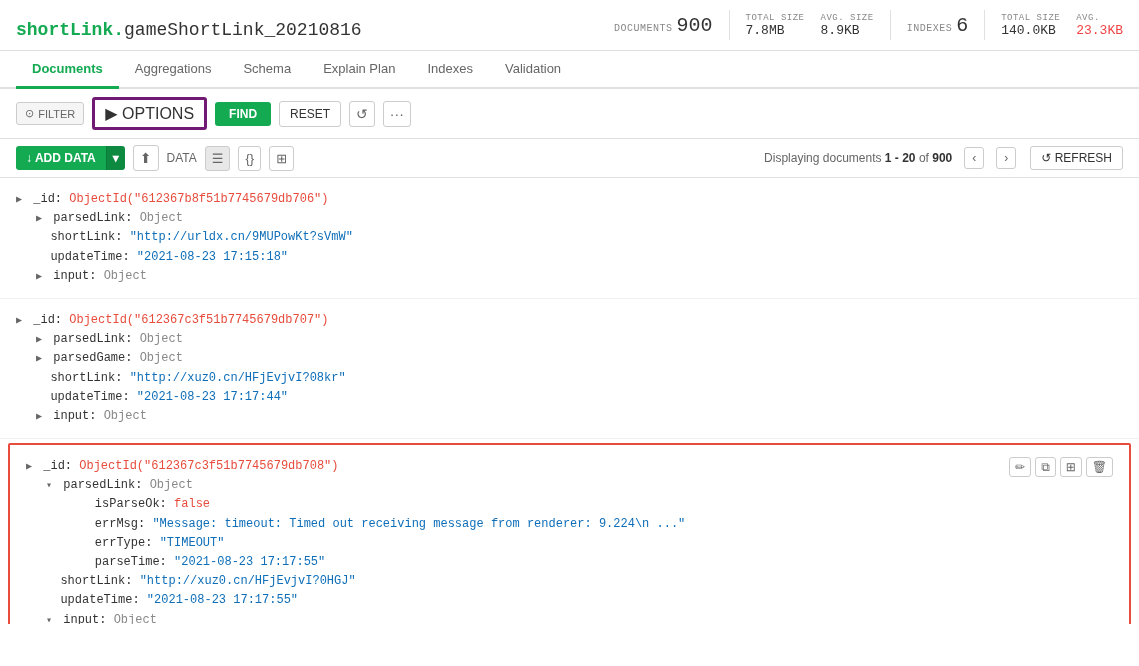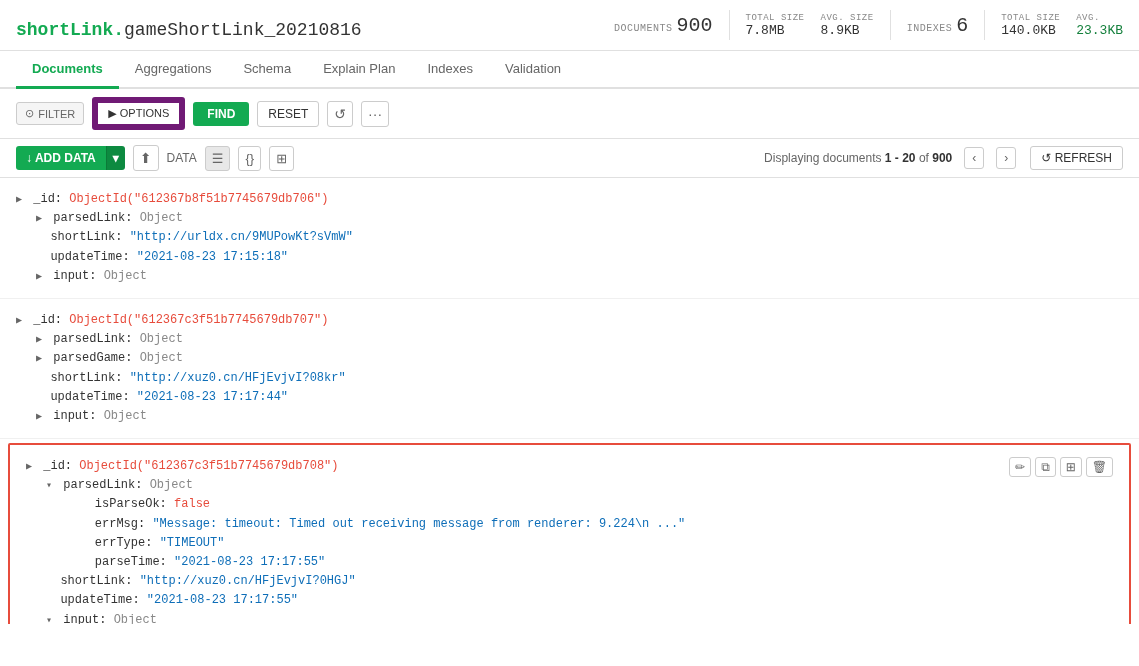--- a/index.html
+++ b/index.html
@@ -103,25 +103,25 @@
       flex: 1;
       border: none;
       outline: none;
       font-family: 'Menlo', monospace;
       font-size: 12px;
       color: #999;
       background: transparent;
     }
     .options-btn {
       padding: 4px 10px;
-      border: 6px solid #701a75;
-      background: #fff;
-      border-radius: 3px;
-      cursor: pointer;
-      font-size: 11px;
+      border: 3px solid #701a75;
+      background: #fff;
+      border-radius: 3px;
+      cursor: pointer;
+      font-size: 16px;
       color: #333;
       display: flex;
       align-items: center;
       gap: 4px;
     }
     .find-btn {
       padding: 5px 14px;
       background: #13aa52;
       color: #fff;
       border: none;
@@ -305,21 +305,21 @@
       <span class="stat-label">INDEXES</span>
       <span class="stat-value">6</span>
     </div>
     <div class="stat-divider"></div>
     <div style="display:flex;flex-direction:column;align-items:flex-start;">
       <span class="stat-sub" style="font-size:9px;color:#888;letter-spacing:0.5px;">TOTAL SIZE</span>
       <span class="stat-sub" style="font-size:13px;color:#333;">140.0KB</span>
     </div>
     <div style="display:flex;flex-direction:column;align-items:flex-start;">
       <span class="stat-sub" style="font-size:9px;color:#888;letter-spacing:0.5px;">AVG.</span>
-      <span class="stat-sub" style="font-size:13px;color:#15803d;">23.3KB</span>
+      <span class="stat-sub" style="font-size:13px;color:#ef4444;">23.3KB</span>
     </div>
   </div>
 </div>
 
 <div class="nav-tabs">
   <div class="nav-tab active">Documents</div>
   <div class="nav-tab">Aggregations</div>
   <div class="nav-tab">Schema</div>
   <div class="nav-tab">Explain Plan</div>
   <div class="nav-tab">Indexes</div>

